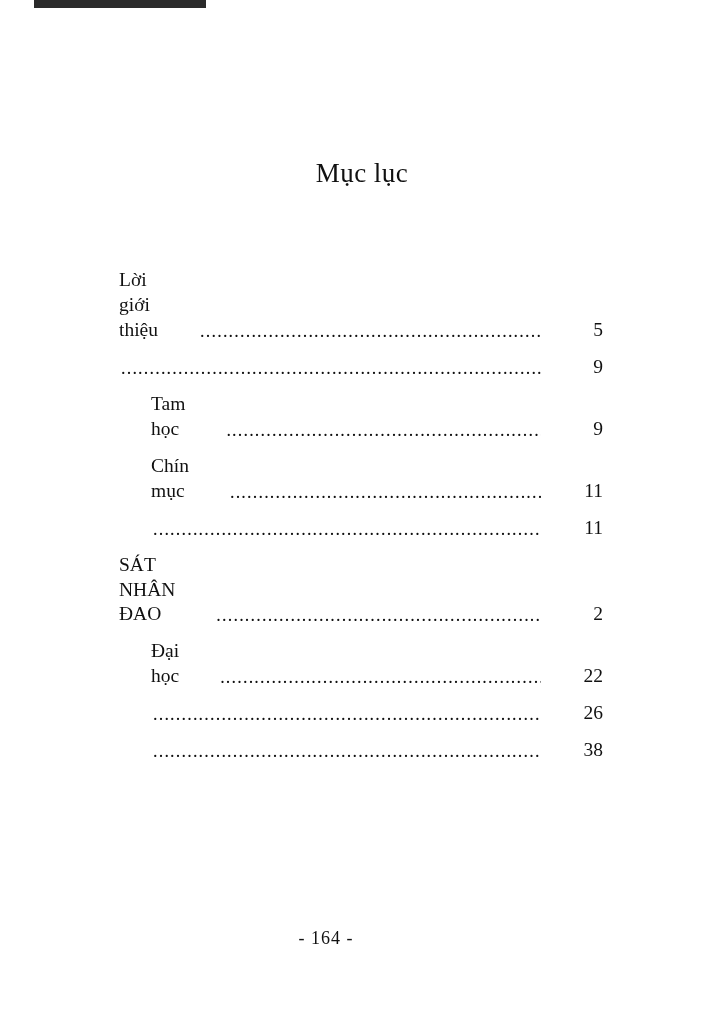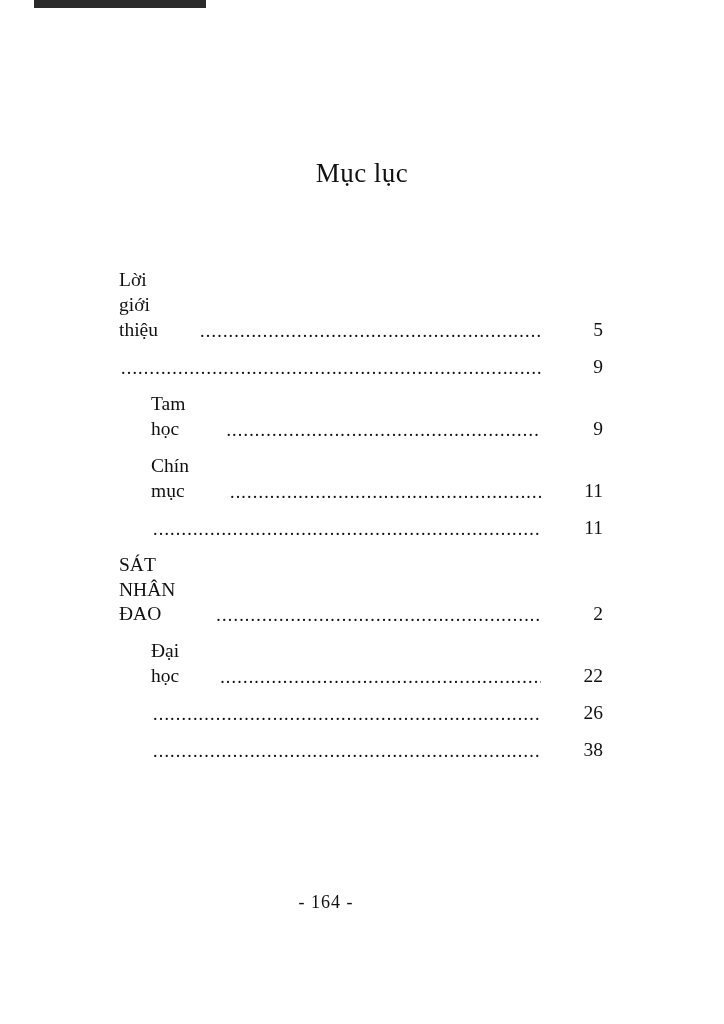--- a/index.html
+++ b/index.html
@@ -86,21 +86,21 @@
   }
 
   .entry-page {
     flex: 0 0 auto;
     text-align: right;
     min-width: 22px;
   }
 
   .footer {
     position: absolute;
-    top: 892px;
+    top: 928px;
     left: 0;
     width: 652px;
     text-align: center;
     font-size: 18px;
     letter-spacing: 1px;
     color: #111;
   }
 </style>
 </head>
 <body>

